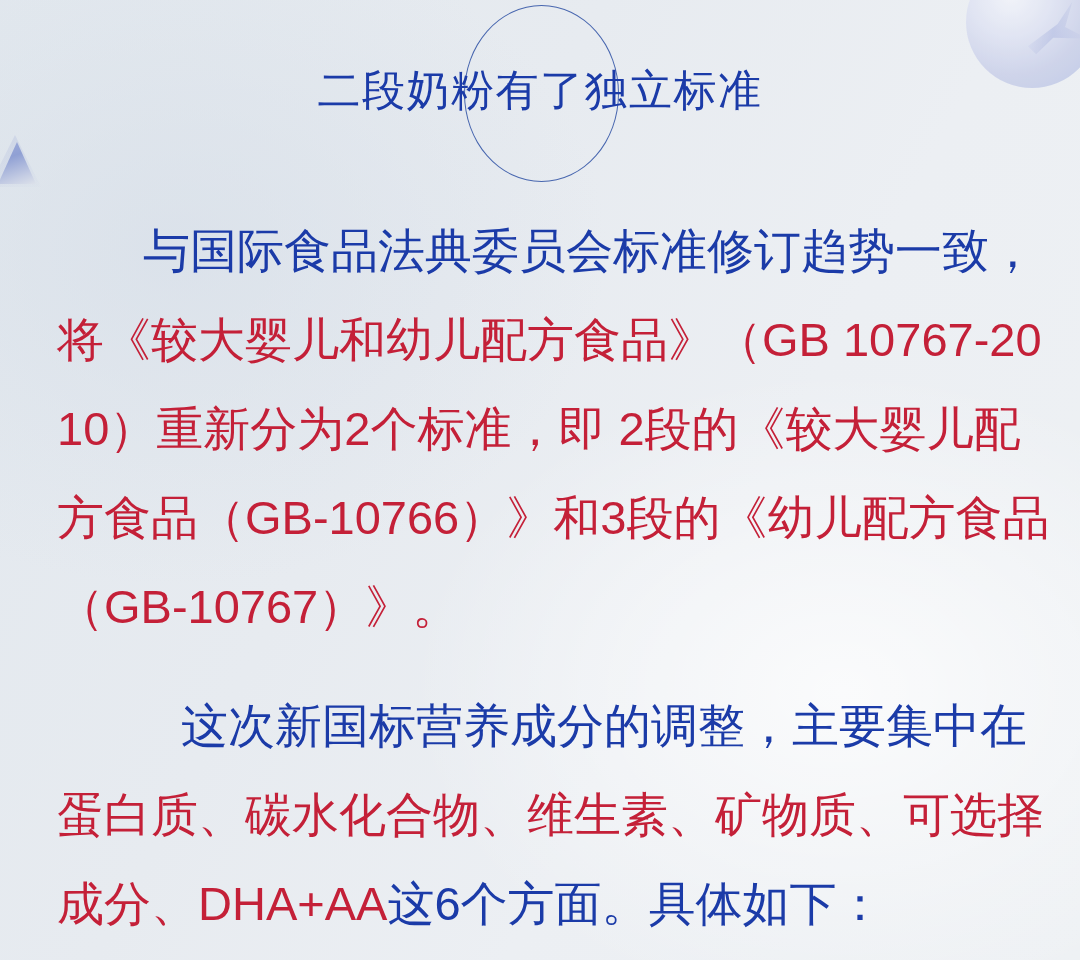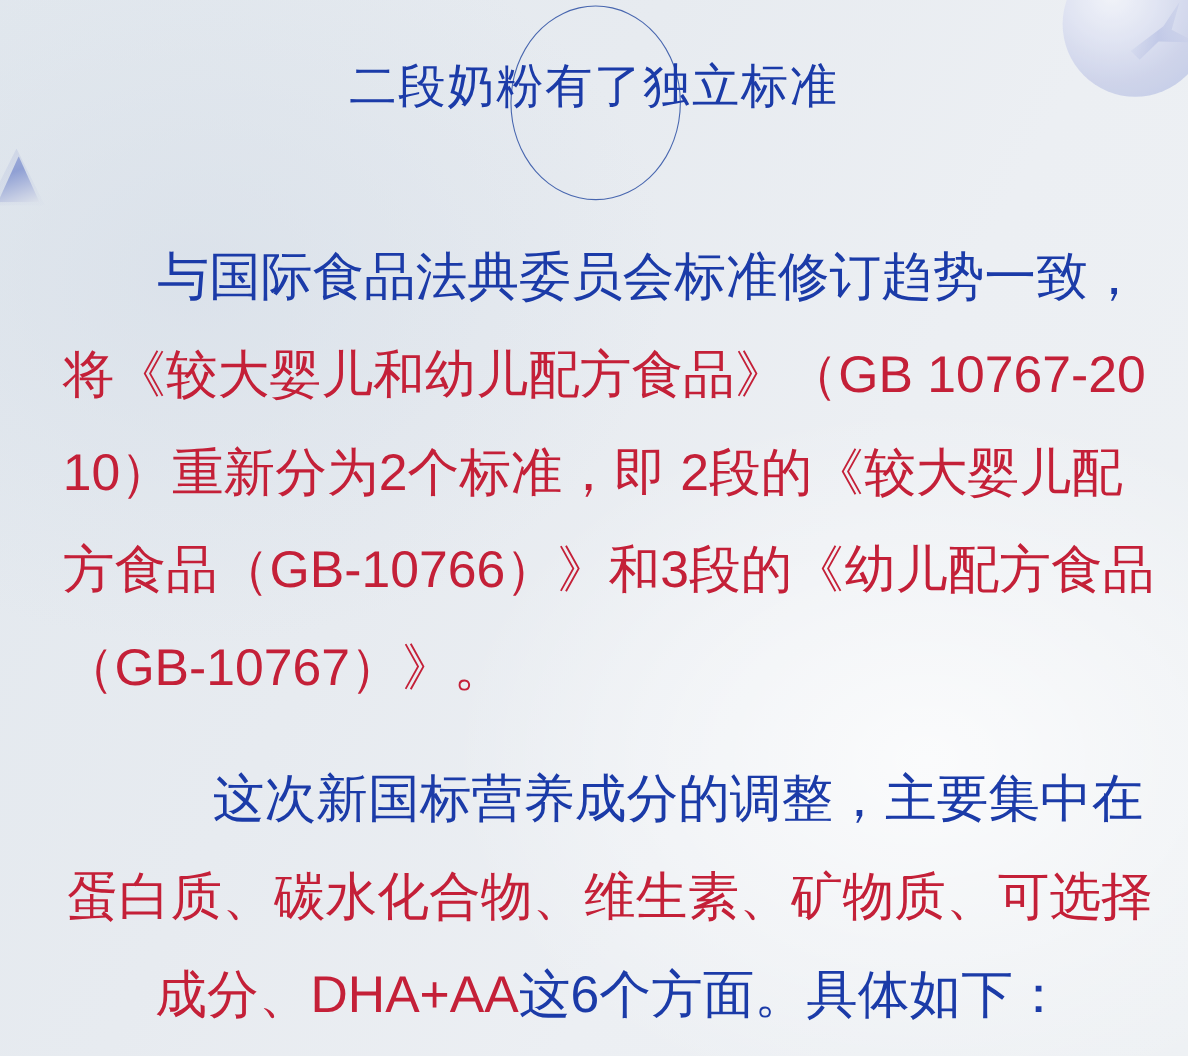--- a/index.html
+++ b/index.html
@@ -85,21 +85,21 @@
     width: 52px;
     height: 52px;
     background: linear-gradient(160deg, rgba(160,172,214,0.30) 0%, rgba(200,208,230,0.05) 100%);
     clip-path: polygon(50% 0%, 100% 100%, 0% 100%);
   }
 
   
   .title {
     position: absolute;
     left: 0;
-    top: 51px;
+    top: 62px;
     width: 1080px;
     text-align: center;
     font-size: 43px;
     line-height: 56px;
     letter-spacing: 1.5px;
     color: #1b3ba8;
     font-weight: 400;
     white-space: nowrap;
   }
 
@@ -113,21 +113,21 @@
 
   .para {
     font-size: 47px;
     line-height: 89px;
     letter-spacing: 0px;
     font-weight: 400;
     word-break: break-all;
     margin-left: 25px;
   }
   .para-1 { text-indent: 86px; }
-  .para-2 { text-indent: 124px; margin-top: 30px; text-align: center; }
+  .para-2 { text-indent: 124px; margin-top: 30px; }
 
   .blue { color: #1b3ba8; }
   .red  { color: #c42038; }
 </style>
 </head>
 <body>
 
 <div id="page">
 
   <div class="deco-circle"></div>

